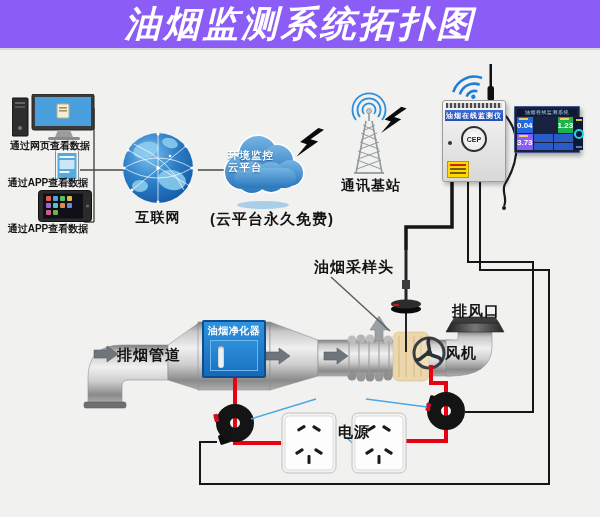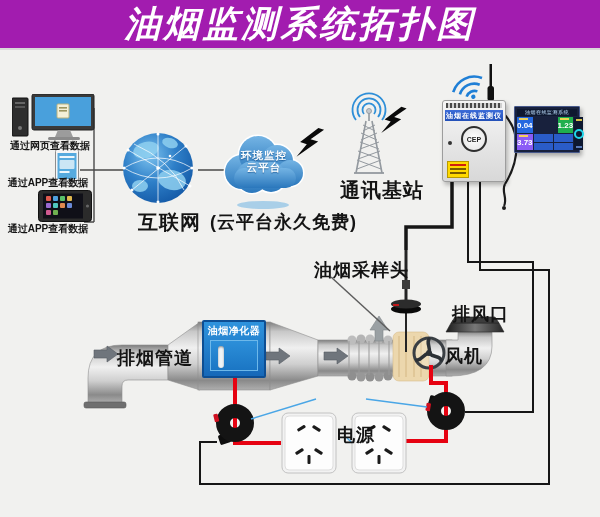--- a/index.html
+++ b/index.html
@@ -1,25 +1,25 @@
 <!DOCTYPE html>
 <html><head>
 <meta charset="utf-8">
 <style>
   html,body{margin:0;padding:0;}
   .stage{position:relative;width:600px;height:517px;background:#f1f1ef;overflow:hidden;
          font-family:"Liberation Sans",sans-serif;}
-  .titlebar{position:absolute;left:0;top:0;width:600px;height:48px;background:#a21caf;
+  .titlebar{position:absolute;left:0;top:0;width:600px;height:48px;background:#8b5cf6;
             border-bottom:2px solid #d9d9d9;display:flex;align-items:center;justify-content:center;}
   .titlebar span{color:#ffffff;font-size:36px;font-weight:800;font-style:italic;letter-spacing:3px;}
   .layer{position:absolute;left:0;top:0;}
-  .lbl{position:absolute;font-weight:bold;color:#141414;font-size:18px;text-align:center;
+  .lbl{position:absolute;font-weight:bold;color:#141414;font-size:15px;text-align:center;
        white-space:nowrap;z-index:5;letter-spacing:1px;}
   .lbl.small{font-size:10px;letter-spacing:0;}
-  .lbl.big{font-size:20px;}
+  .lbl.big{font-size:14px;}
   .icon-box{position:absolute;z-index:4;}
   
   .device{position:absolute;left:442px;top:100px;width:62px;height:80px;z-index:4;
           background:linear-gradient(180deg,#f6f6f6,#d8d8d8);border:1px solid #9d9d9d;
           border-radius:3px;box-shadow:2px 3px 4px rgba(0,0,0,.25);}
   .device .vents{height:5px;margin:2px 3px 0 3px;
           background:repeating-linear-gradient(90deg,#4a4a4a 0 2px,#cfcfcf 2px 4px);}
   .device .banner{height:11px;margin:2px 2px 0 2px;background:linear-gradient(180deg,#3c6cd8,#2350b8);
           color:#fff;font-size:7px;font-weight:bold;text-align:center;line-height:11px;letter-spacing:1px;}
   .device .logo{width:22px;height:22px;margin:5px auto 0 auto;border:2px solid #2e2e2e;border-radius:50%;
@@ -55,21 +55,21 @@
   .purifier{position:absolute;left:202px;top:320px;width:64px;height:58px;z-index:4;
             background:linear-gradient(180deg,#2e93dd,#1668b8);border:2px solid #0d4e93;
             border-radius:2px;box-sizing:border-box;}
   .purifier .ptitle{margin-top:2px;text-align:center;color:#fff;font-size:10px;font-weight:bold;letter-spacing:.5px;}
   .purifier .panel{position:absolute;left:6px;right:6px;top:18px;bottom:5px;
             border:1px solid #6db8ea;background:linear-gradient(180deg,#2c8fd9,#1b76c4);}
   .purifier .slot{position:absolute;left:7px;top:5px;width:6px;height:22px;background:#eef3f6;
             border-radius:3px;box-shadow:inset 0 1px 2px rgba(0,0,0,.4);}
   
   .outlet{position:absolute;width:56px;height:62px;z-index:4;}
-  .cloudtext{position:absolute;left:228px;top:149px;width:72px;z-index:5;text-align:center;
+  .cloudtext{position:absolute;left:228px;top:149px;width:72px;z-index:5;
              color:#fff;font-size:10.5px;font-weight:bold;line-height:12px;letter-spacing:1px;
              text-shadow:0 1px 1px rgba(0,60,120,.6);}
 </style>
 </head>
 <body>
 
 <div class="stage">
 
   <div class="titlebar">
     <span>油烟监测系统拓扑图</span>
@@ -328,21 +328,21 @@
         <rect x="22" y="13" width="5" height="5" rx="1" fill="#e08a4e"></rect>
           <rect x="29" y="13" width="5" height="5" rx="1" fill="#6a8ad8"></rect>
         <rect x="8" y="20" width="5" height="5" rx="1" fill="#d05a90"></rect>
           <rect x="15" y="20" width="5" height="5" rx="1" fill="#70b050"></rect>
       </g>
       <circle cx="49.5" cy="16" r="1.6" fill="#666"></circle>
     </svg>
   </div>
   <div class="lbl small" style="left:2px;top:222px;width:92px;">通过APP查看数据</div>
 
-  <div class="lbl big" style="left:138px;top:209px;width:56px;">互联网</div>
+  <div class="lbl big" style="left:130px;top:209px;width:56px;">互联网</div>
 
   <div class="cloudtext">
     <div>环境监控</div>
     <div>云平台</div>
   </div>
   <div class="lbl" style="left:210px;top:210px;width:110px;">(云平台永久免费)</div>
 
   <div class="lbl big" style="left:340px;top:177px;width:62px;">通讯基站</div>
 
   <div class="lbl" style="left:314px;top:258px;width:76px;font-family:Liberation Serif, serif;">油烟采样头</div>

